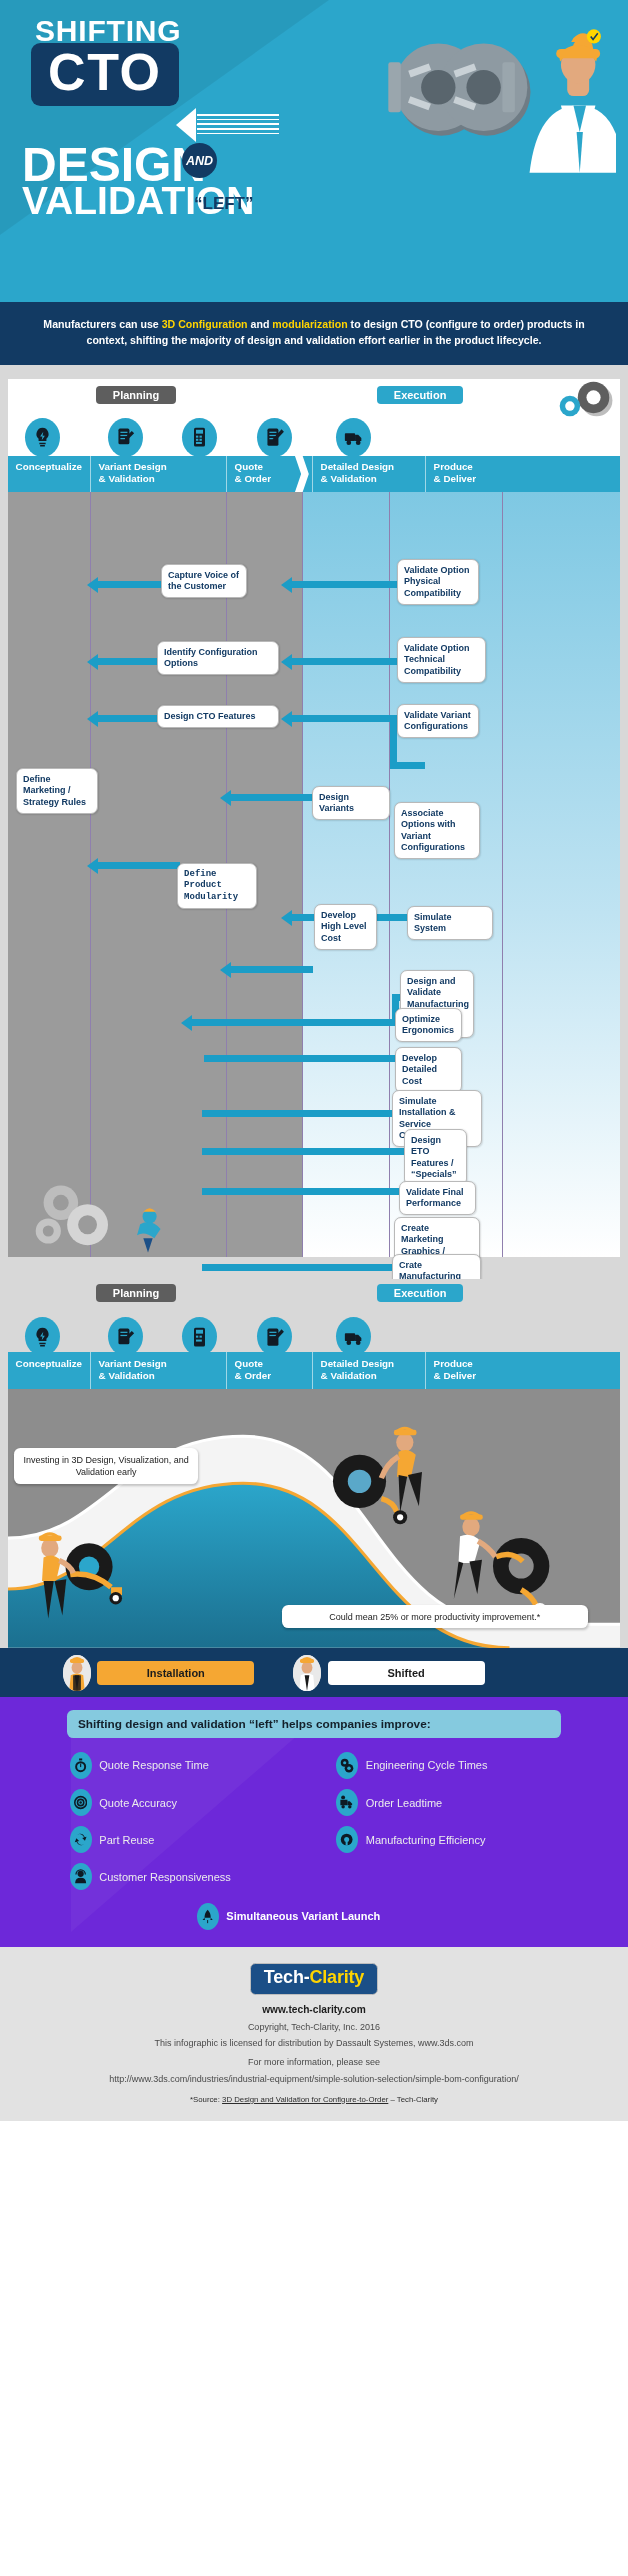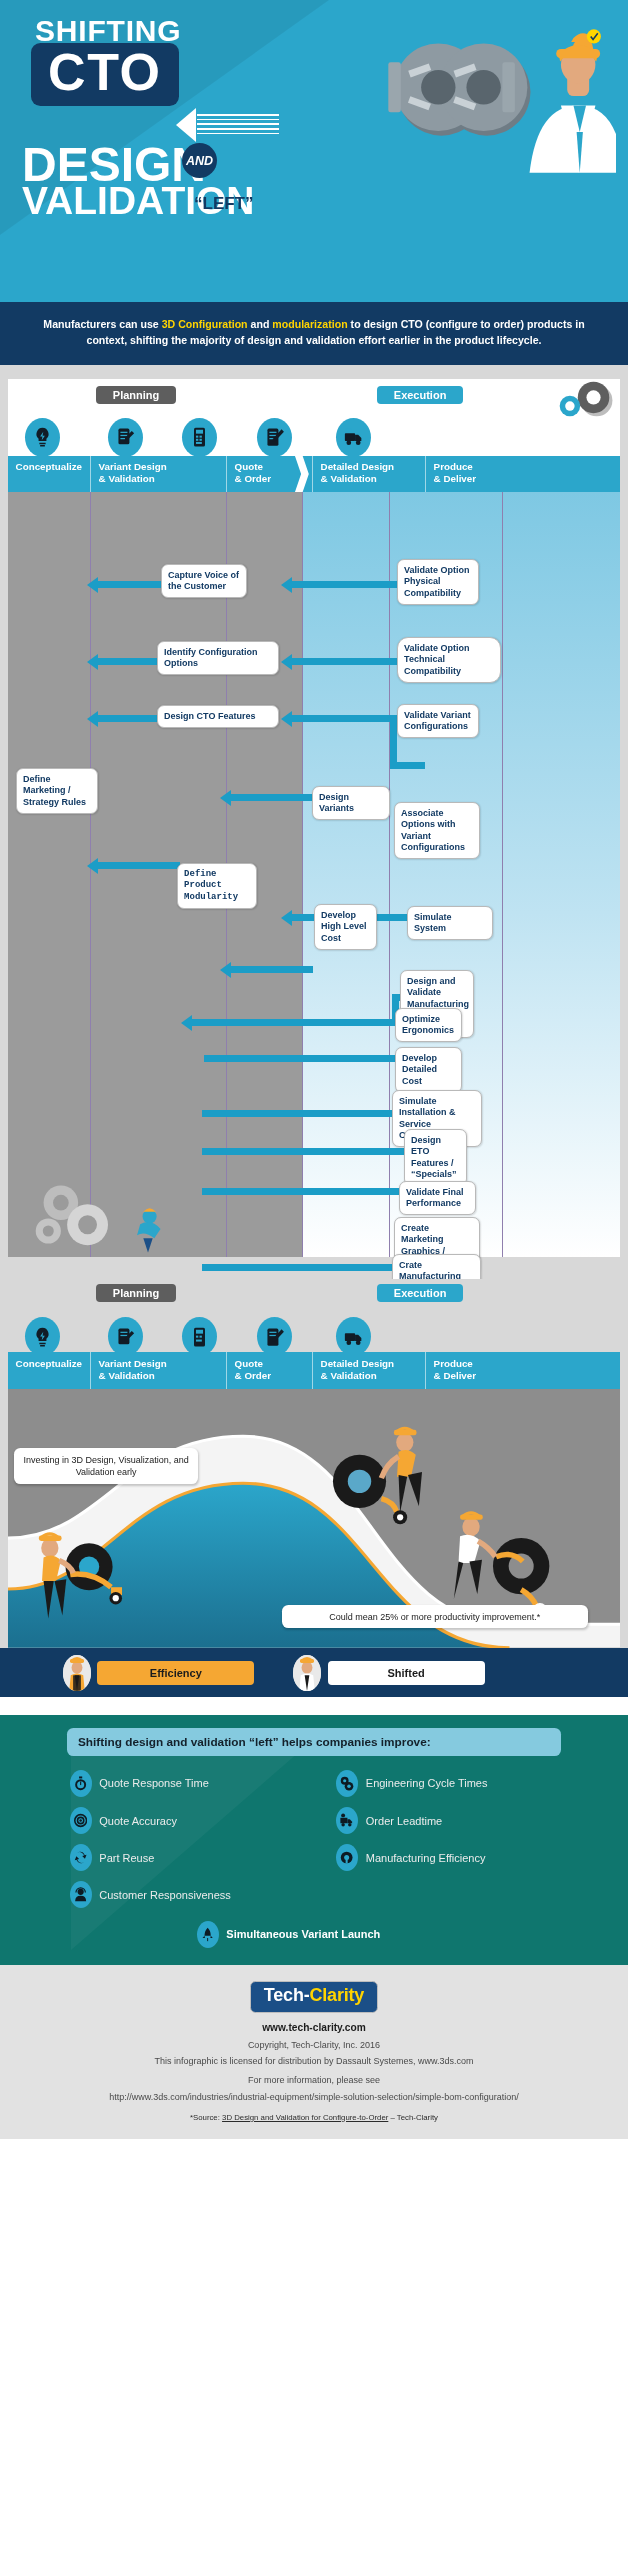--- a/index.html
+++ b/index.html
@@ -276,25 +276,24 @@
     text-align: center;
     border-radius: 3.9px;
     color: #1c1c1c;
   }
   .btn-trad { background: #f5a733; }
   .btn-shift { background: #fff; }
   .legend-gap { width: 39px; }
 
   
   .benefits {
-    background: #0f766e;
+    background: #6d28d9;
     position: relative;
     padding: 12.5px 0 17px 0;
     overflow: hidden;
-    margin-top: 18px;
   }
   .benefits .shade {
     position: absolute;
     top: 31px; left: 71px;
     width: 0; height: 0;
     border-top: 204px solid rgba(255,255,255,0.045);
     border-right: 235px solid transparent;
   }
   .ben-title {
     position: relative;
@@ -562,21 +561,21 @@
         <div class="abox" style="left:153px; top:72px; width:86px;">Capture Voice of the Customer</div>
         <div class="abox" style="left:149px; top:149px; width:122px;">Identify Configuration Options</div>
         <div class="abox" style="left:149px; top:213px; width:122px;">Design CTO Features</div>
         <div class="abox" style="left:7.8px; top:276px; width:82px;">Define Marketing / Strategy Rules</div>
         <div class="abox" style="left:169px; top:371px; width:80px;font-family:Liberation Mono, monospace;">Define Product Modularity</div>
 
         <div class="abox" style="left:304px; top:294px; width:78px;">Design Variants</div>
         <div class="abox" style="left:306px; top:412px; width:63px;">Develop High Level Cost</div>
 
         <div class="abox" style="left:389px; top:67px; width:82px;">Validate Option Physical Compatibility</div>
-        <div class="abox" style="left:389px; top:145px; width:104px;border-radius:11px;">Validate Option Technical Compatibility</div>
+        <div class="abox" style="left:389px; top:145px; width:89px;">Validate Option Technical Compatibility</div>
         <div class="abox" style="left:389px; top:212px; width:82px;">Validate Variant Configurations</div>
         <div class="abox" style="left:386px; top:310px; width:86px;">Associate Options with Variant Configurations</div>
         <div class="abox" style="left:387px; top:414px; width:86px;margin-left:12px;">Simulate System</div>
         <div class="abox" style="left:392px; top:438px; width:74px;margin-top:40px;">Design and Validate Manufacturing Processes &amp; Equipment</div>
         <div class="abox" style="left:387px; top:516px; width:67px;">Optimize Ergonomics</div>
         <div class="abox" style="left:387px; top:555px; width:67px;">Develop Detailed Cost</div>
         <div class="abox" style="left:384px; top:598px; width:90px;">Simulate Installation &amp; Service Operations</div>
         <div class="abox" style="left:396px; top:637px; width:63px;">Design ETO Features / “Specials”</div>
         <div class="abox" style="left:391px; top:689px; width:77px;">Validate Final Performance</div>
         <div class="abox" style="left:386px; top:725px; width:86px;">Create Marketing Graphics / Visual</div>
@@ -755,21 +754,21 @@
       <svg width="28" height="36" viewBox="0 0 36 46">
         <rect width="36" height="46" fill="#e9e9e9"></rect>
         <ellipse cx="18" cy="16" rx="7" ry="8" fill="#e2a97e"></ellipse>
         <path d="M11 9 q7 -8 14 0 l1 -3 q-8 -7 -16 0z" fill="#f5a733"></path>
         <rect x="9" y="5" width="18" height="5" rx="2" fill="#f5a733"></rect>
         <path d="M10 26 q8 -5 16 0 l2 20 l-20 0z" fill="#f5a733"></path>
         <path d="M15 26 l3 20 l3 -20z" fill="#1a1a1a"></path>
         <rect x="13" y="26" width="10" height="20" fill="#1a1a1a" opacity="0.85"></rect>
       </svg>
     </div>
-    <div class="legend-btn btn-trad">Efficiency</div>
+    <div class="legend-btn btn-trad">Installation</div>
     <div class="legend-gap"></div>
     <div class="legend-av">
       <svg width="28" height="36" viewBox="0 0 36 46">
         <rect width="36" height="46" fill="#e9e9e9"></rect>
         <ellipse cx="18" cy="16" rx="7" ry="8" fill="#e2a97e"></ellipse>
         <path d="M11 9 q7 -8 14 0 l1 -3 q-8 -7 -16 0z" fill="#f5a733"></path>
         <rect x="9" y="5" width="18" height="5" rx="2" fill="#f5a733"></rect>
         <path d="M10 26 q8 -5 16 0 l2 20 l-20 0z" fill="#ffffff"></path>
         <path d="M15 26 l3 20 l3 -20z" fill="#1a1a1a"></path>
       </svg>

